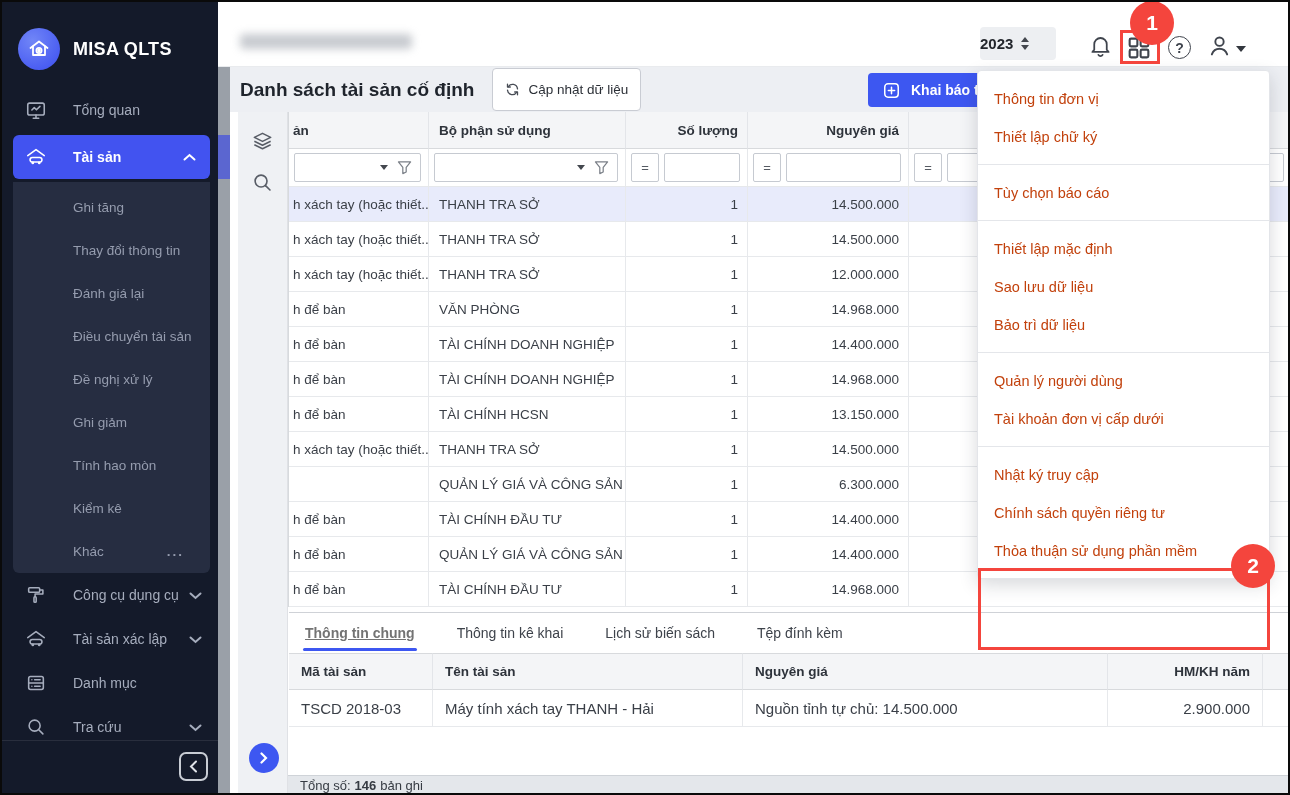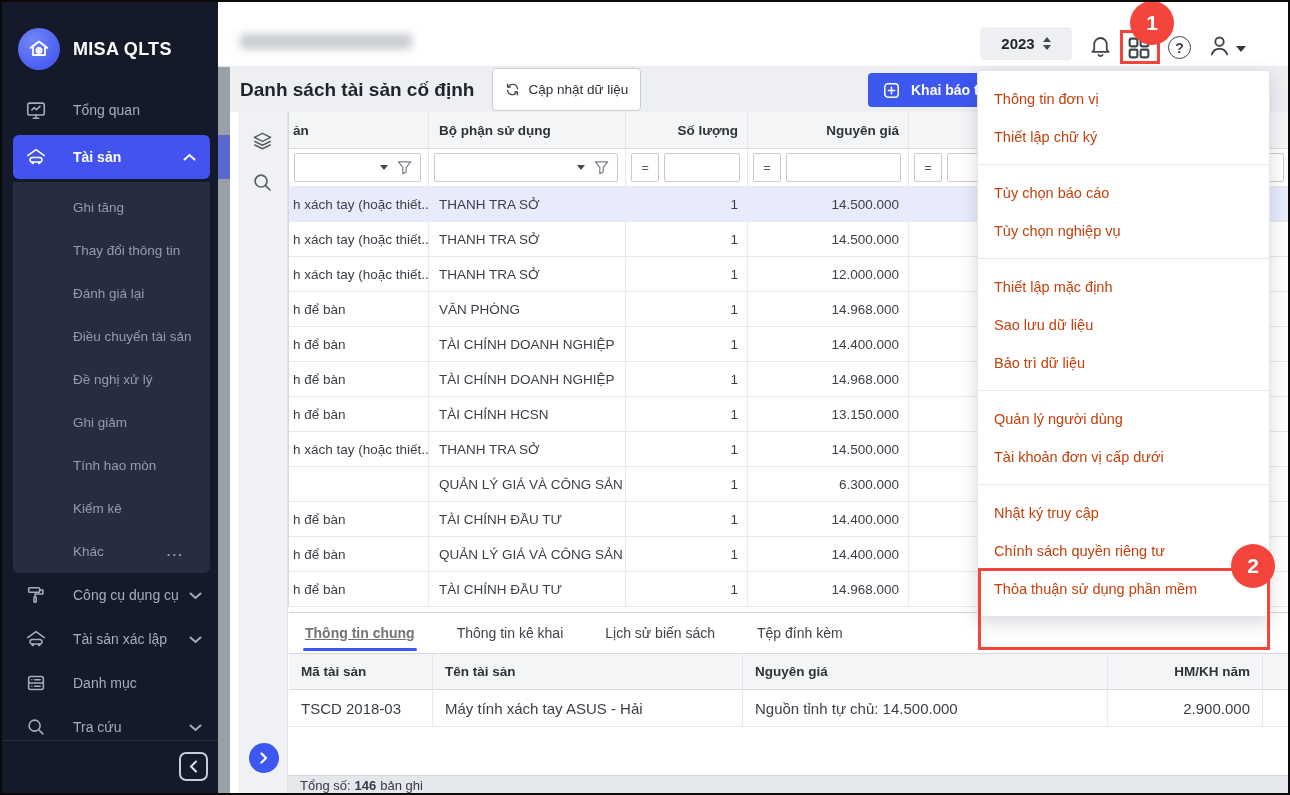--- a/index.html
+++ b/index.html
@@ -31,22 +31,22 @@
                   background:transparent; border:2px solid #c8ccd4; border-radius:7px;
                   display:flex; align-items:center; justify-content:center; cursor:pointer; }
   .side-strip { position:absolute; left:216px; top:65px; width:12px; height:730px; background:#9aa0a8; }
   .side-strip-blue { position:absolute; left:216px; top:133px; width:12px; height:44px; background:#5b66d0; }
 
   
   .topbar { position:absolute; left:216px; top:0; width:1074px; height:65px; background:#fff;
             border-bottom:1px solid #e9ebee; }
   .org-blur { position:absolute; left:22px; top:32px; width:172px; height:15px;
               background:#9aa0a9; border-radius:4px; filter:blur(4px); opacity:.55; }
-  .year-box { position:absolute; left:762px; top:25px; width:92px; height:33px; background:#edeff2;
-              border-radius:4px; display:flex; align-items:center; justify-content:center; gap:8px;
+  .year-box { position:absolute; left:762px; top:25px; width:76px; height:33px; background:#edeff2;
+              border-radius:4px; display:flex; align-items:center; gap:8px;
               font-weight:bold; font-size:15px; color:#23262c; cursor:pointer; }
   .spin { display:flex; flex-direction:column; gap:3px; }
   .tri { width:0; height:0; border-left:4px solid transparent; border-right:4px solid transparent; }
   .tri.up   { border-bottom:5px solid #43474e; }
   .tri.down { border-top:5px solid #43474e; }
   .tb-icon { position:absolute; display:flex; align-items:center; justify-content:center; cursor:pointer; }
   .help-circle { width:23px; height:23px; border:1.7px solid #3f444d; border-radius:50%;
                  display:flex; align-items:center; justify-content:center;
                  font-size:14px; font-weight:bold; color:#3f444d; }
   .user-caret { position:absolute; left:1018px; top:44px; width:0; height:0;
@@ -507,42 +507,41 @@
   <div class="detail-table">
     <div class="drow">
       <div class="dth">Mã tài sản</div>
       <div class="dth">Tên tài sản</div>
       <div class="dth">Nguyên giá</div>
       <div class="dth num">HM/KH năm</div>
       <div class="dth"></div>
     </div>
     <div class="drow">
       <div class="dtd">TSCD 2018-03</div>
-      <div class="dtd">Máy tính xách tay ASUS - Hải</div>
+      <div class="dtd">Máy tính xách tay THANH - Hải</div>
       <div class="dtd">Nguồn tỉnh tự chủ: 14.500.000</div>
       <div class="dtd num">2.900.000</div>
       <div class="dtd"></div>
     </div>
   </div>
 
   <div class="footer-bar">
     <span>Tổng số:</span>
     <b>146</b>
     <span>bản ghi</span>
   </div>
 
   <div class="dropdown">
     <div class="menu-group">
       <div class="menu-item">Thông tin đơn vị</div>
       <div class="menu-item">Thiết lập chữ ký</div>
     </div>
     <div class="menu-sep"></div>
     <div class="menu-group">
       <div class="menu-item">Tùy chọn báo cáo</div>
-      <div class="menu-item">Tùy chọn nghiệp vụ</div>
     </div>
     <div class="menu-sep"></div>
     <div class="menu-group">
       <div class="menu-item">Thiết lập mặc định</div>
       <div class="menu-item">Sao lưu dữ liệu</div>
       <div class="menu-item">Bảo trì dữ liệu</div>
     </div>
     <div class="menu-sep"></div>
     <div class="menu-group">
       <div class="menu-item">Quản lý người dùng</div>

